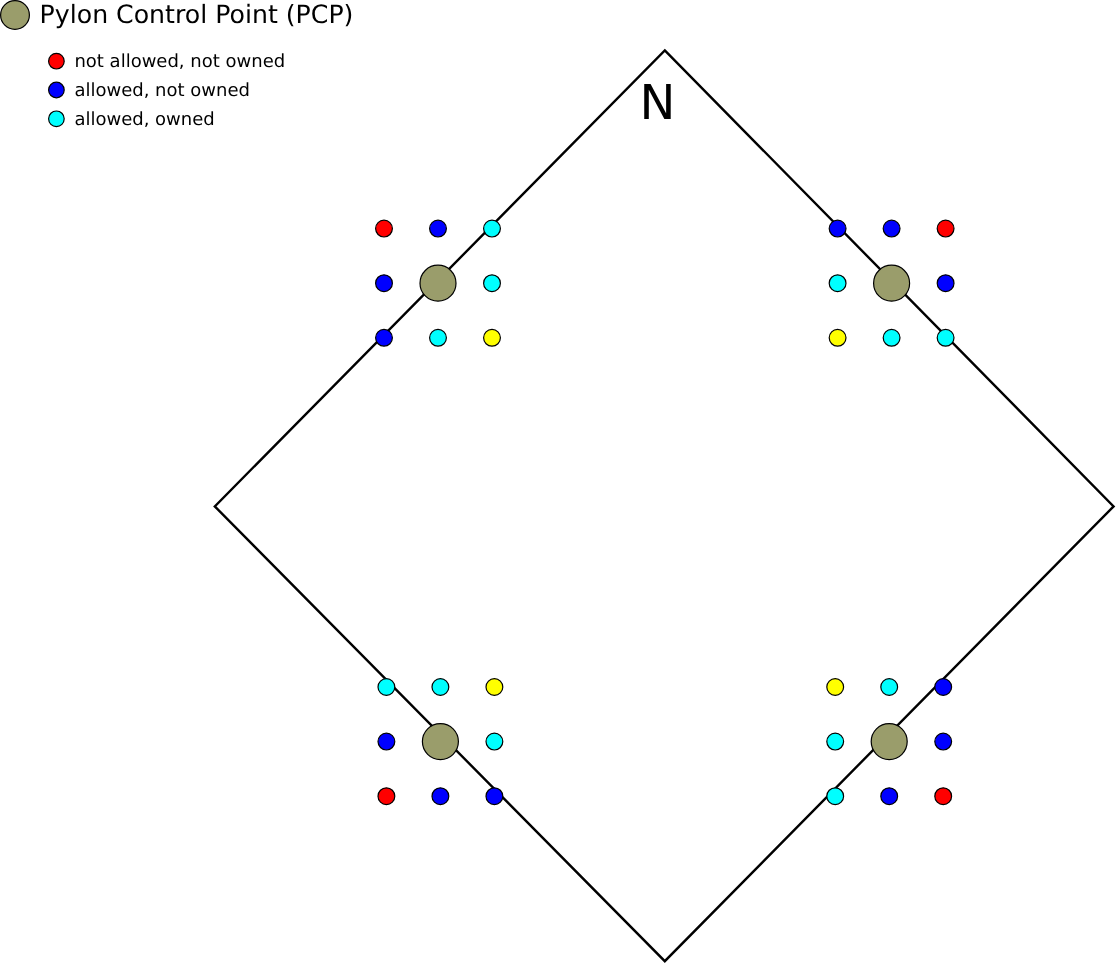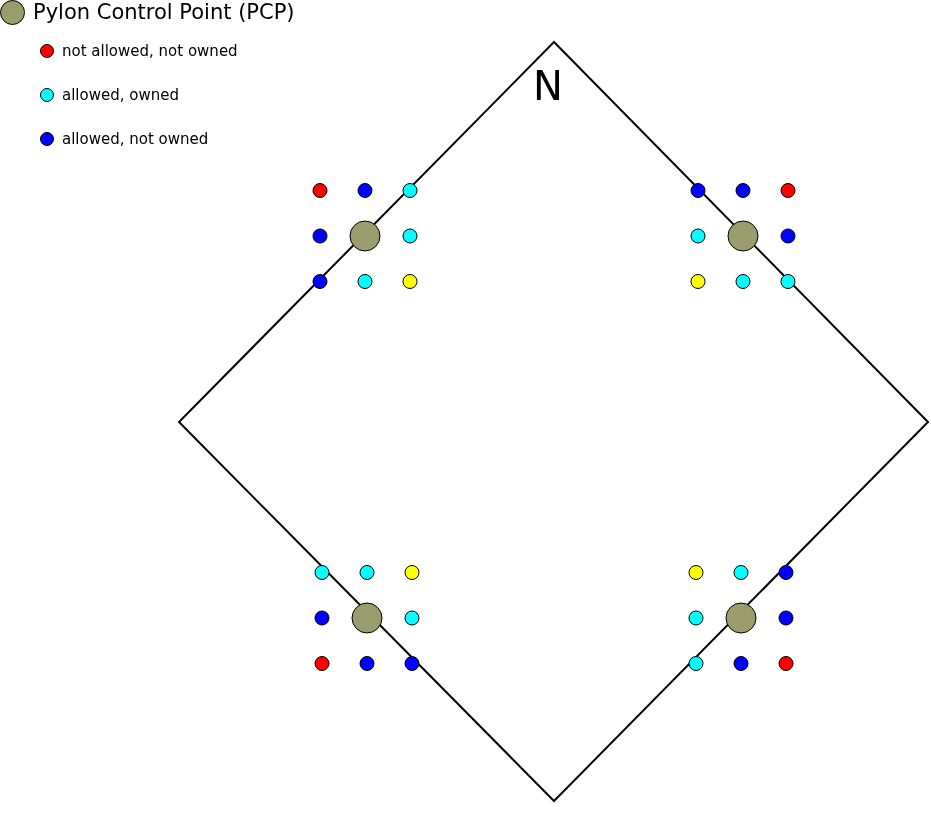--- a/index.html
+++ b/index.html
@@ -53,21 +53,21 @@
   }
   .legend-ppp-title {
     font-size: 21px;
     margin: 20px 0 0 53px;
     white-space: nowrap;
   }
   .legend-items {
     margin: 15px 0 0 40px;
     display: flex;
     flex-direction: column;
-    gap: 26px;
+    gap: 6px;
   }
   .legend-item {
     display: flex;
     align-items: center;
     gap: 8px;
   }
   .legend-dot {
     width: 14px;
     height: 14px;
     border-radius: 50%;
@@ -131,23 +131,23 @@
     <div class="legend-pcp-row">
       <span class="pcp-swatch" style="background: rgb(154, 157, 107);"></span>
       <span class="legend-title">Pylon Control Point (PCP)</span>
     </div>
     <div class="legend-items">
         <div class="legend-item">
           <span class="legend-dot" style="background: rgb(255, 0, 0);"></span>
           <span class="legend-label">not allowed, not owned</span>
         </div>
         <div class="legend-item">
+          <span class="legend-dot" style="background: rgb(0, 0, 255);"></span>
+          <span class="legend-label">allowed, not owned</span>
+        </div>
+        <div class="legend-item">
           <span class="legend-dot" style="background: rgb(0, 255, 255);"></span>
           <span class="legend-label">allowed, owned</span>
-        </div>
-        <div class="legend-item">
-          <span class="legend-dot" style="background: rgb(0, 0, 255);"></span>
-          <span class="legend-label">allowed, not owned</span>
         </div>
       </div>
   </div>
 
 </div>
 
 </body></html>

